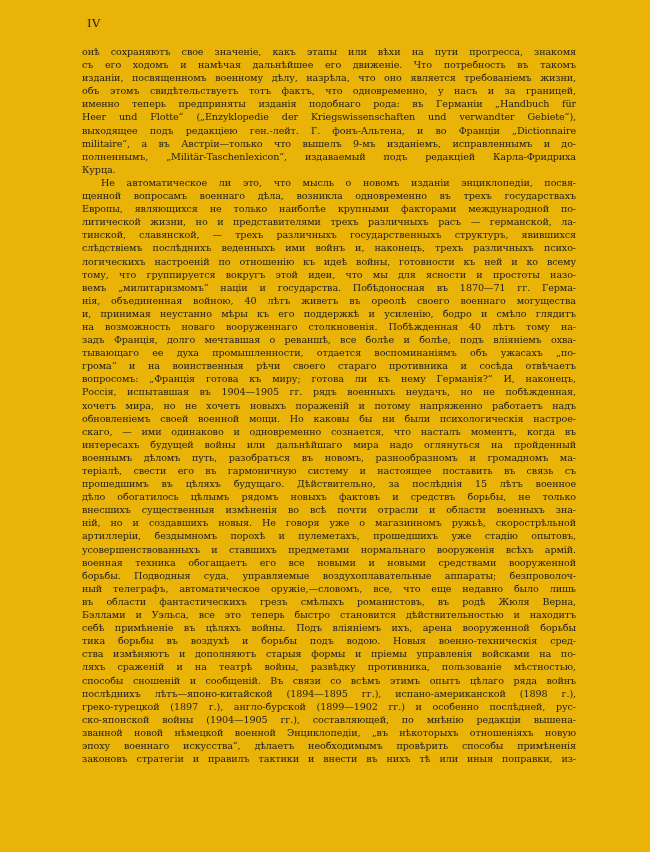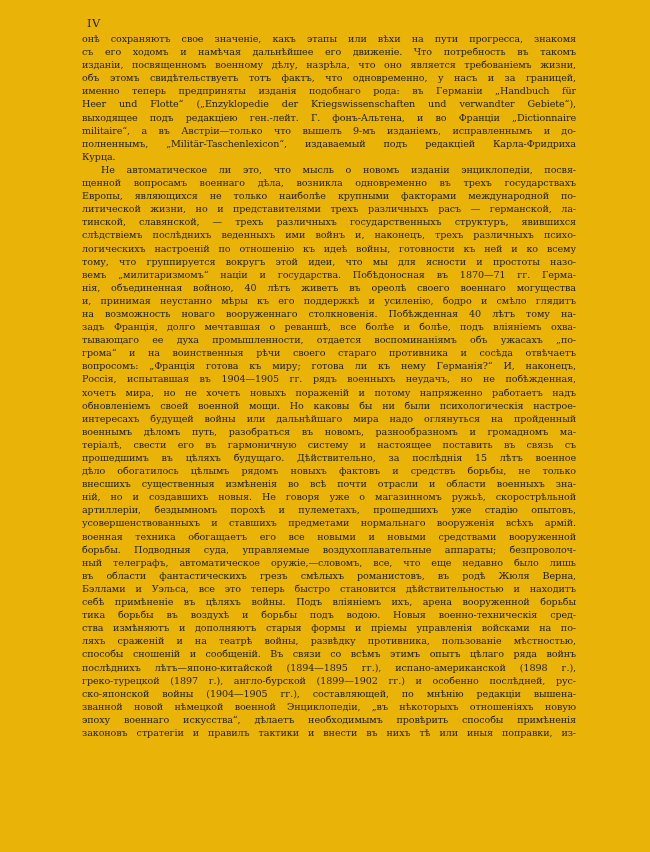--- a/index.html
+++ b/index.html
@@ -24,21 +24,21 @@
     top: 16px;
     font-family: "DejaVu Serif", serif;
     font-size: 11.5px;
     font-weight: normal;
     color: #1d1d1d;
     letter-spacing: 0.5px;
   }
   .text-block {
     position: absolute;
     left: 82px;
-    top: 32px;
+    top: 45px;
     width: 494px;
     font-family: "DejaVu Serif", serif;
     font-size: 9.6px;
     color: #1d1d1d;
   }
   .line {
     height: 13.1px;
     line-height: 13.1px;
     text-align: justify;
     text-align-last: justify;
@@ -81,20 +81,21 @@
       <div class="line">нія, объединенная войною, 40 лѣтъ живетъ въ ореолѣ своего военнаго могущества</div>
       <div class="line">и, принимая неустанно мѣры къ его поддержкѣ и усиленію, бодро и смѣло глядитъ</div>
       <div class="line">на возможность новаго вооруженнаго столкновенія. Побѣжденная 40 лѣтъ тому на-</div>
       <div class="line">задъ Франція, долго мечтавшая о реваншѣ, все болѣе и болѣе, подъ вліяніемъ охва-</div>
       <div class="line">тывающаго ее духа промышленности, отдается воспоминаніямъ объ ужасахъ „по-</div>
       <div class="line">грома“ и на воинственныя рѣчи своего стараго противника и сосѣда отвѣчаетъ</div>
       <div class="line">вопросомъ: „Франція готова къ миру; готова ли къ нему Германія?“ И, наконецъ,</div>
       <div class="line">Россія, испытавшая въ 1904—1905 гг. рядъ военныхъ неудачъ, но не побѣжденная,</div>
       <div class="line">хочетъ мира, но не хочетъ новыхъ пораженій и потому напряженно работаетъ надъ</div>
       <div class="line">обновленіемъ своей военной мощи. Но каковы бы ни были психологическія настрое-</div>
+      <div class="line">скаго, — ими одинаково и одновременно сознается, что насталъ моментъ, когда въ</div>
       <div class="line">интересахъ будущей войны или дальнѣйшаго мира надо оглянуться на пройденный</div>
       <div class="line">военнымъ дѣломъ путь, разобраться въ новомъ, разнообразномъ и громадномъ ма-</div>
       <div class="line">теріалѣ, свести его въ гармоничную систему и настоящее поставить въ связь съ</div>
       <div class="line">прошедшимъ въ цѣляхъ будущаго. Дѣйствительно, за послѣднія 15 лѣтъ военное</div>
       <div class="line">дѣло обогатилось цѣлымъ рядомъ новыхъ фактовъ и средствъ борьбы, не только</div>
       <div class="line">внесшихъ существенныя измѣненія во всѣ почти отрасли и области военныхъ зна-</div>
       <div class="line">ній, но и создавшихъ новыя. Не говоря уже о магазинномъ ружьѣ, скорострѣльной</div>
       <div class="line">артиллеріи, бездымномъ порохѣ и пулеметахъ, прошедшихъ уже стадію опытовъ,</div>
       <div class="line">усовершенствованныхъ и ставшихъ предметами нормальнаго вооруженія всѣхъ армій.</div>
       <div class="line">военная техника обогащаетъ его все новыми и новыми средствами вооруженной</div>

